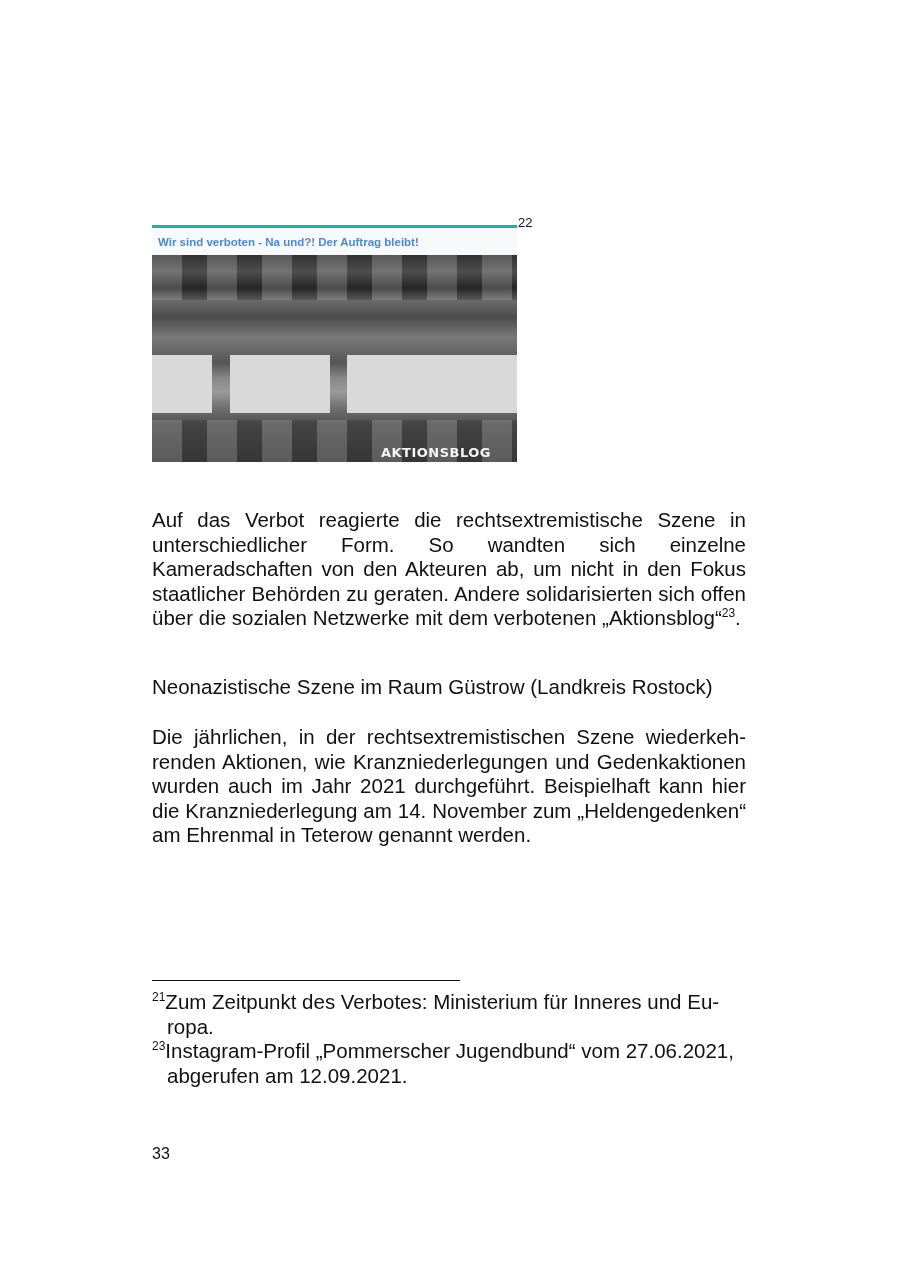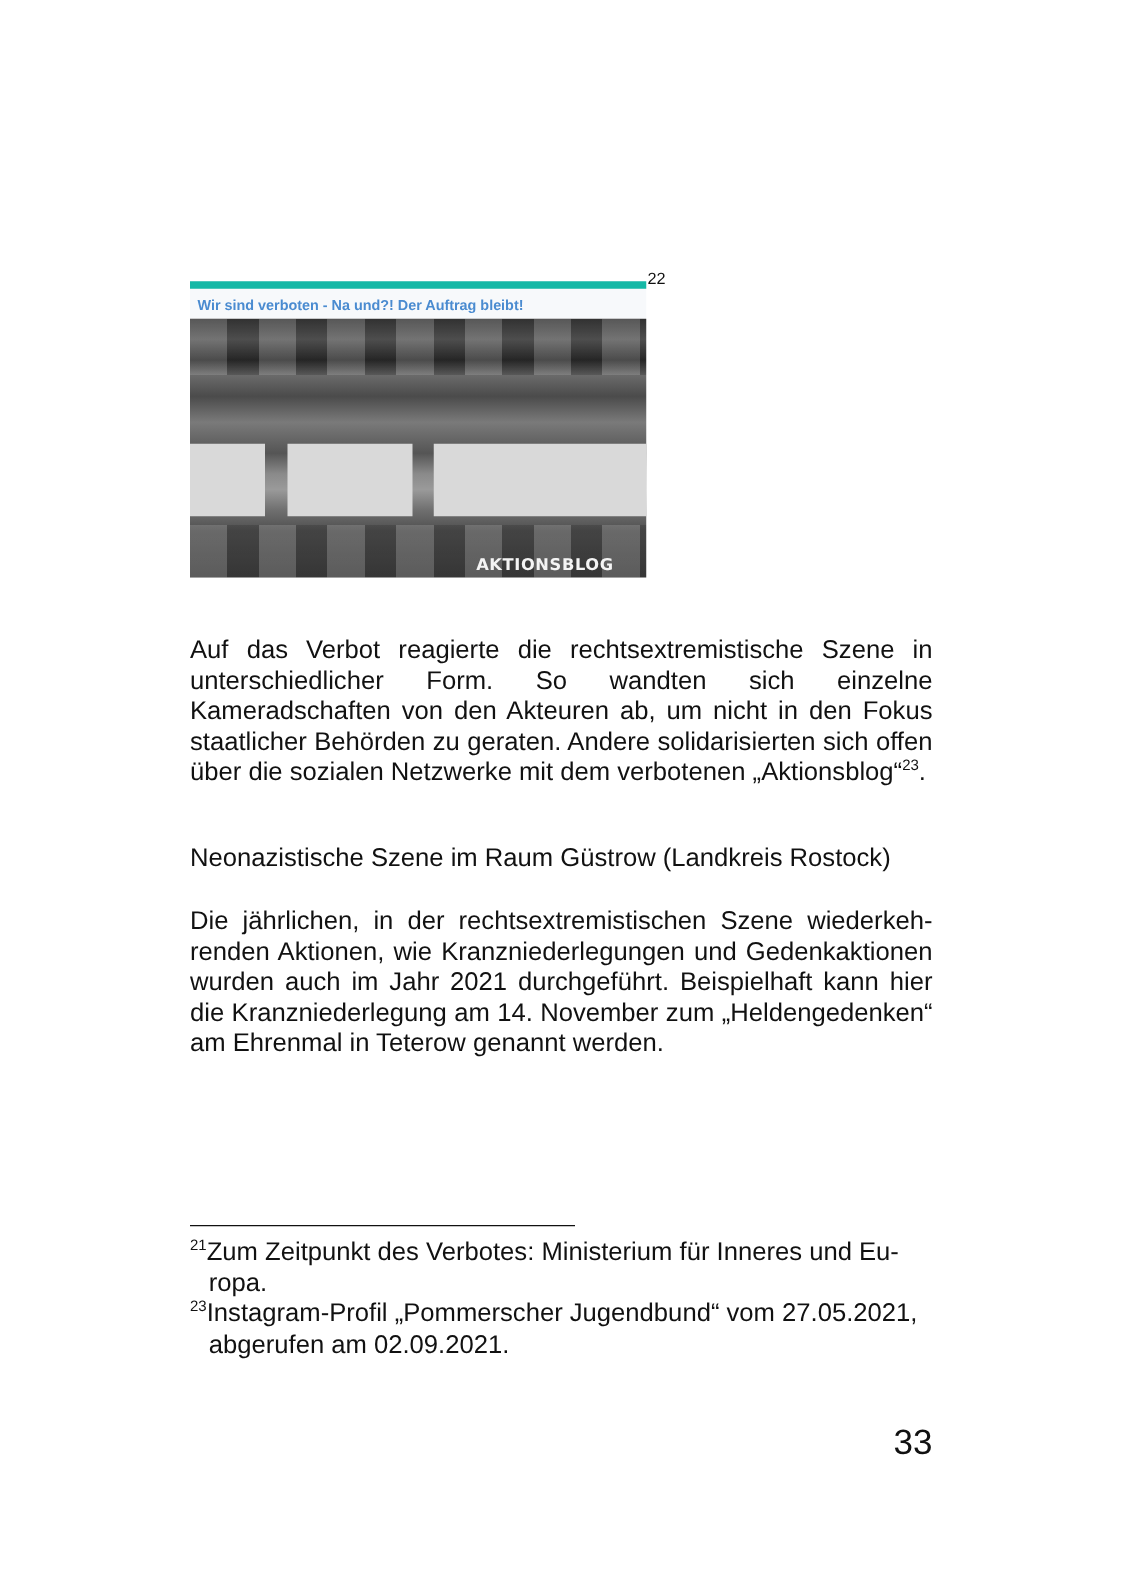--- a/index.html
+++ b/index.html
@@ -51,21 +51,21 @@
       top: 225px;
       width: 365px;
       height: 237px;
     }
     .fig-banner {
       position: absolute;
       left: 0; top: 0;
       width: 365px;
       height: 30px;
       background: #f7f9fb;
-      border-top: 6px solid #14b8a6;
+      border-top: 3px solid #14b8a6;
       box-sizing: border-box;
       color: #4a8bd0;
       font-weight: bold;
       font-size: 11.5px;
       line-height: 28px;
       padding-left: 6px;
       white-space: nowrap;
     }
     .fig-photo {
       position: absolute;
@@ -135,22 +135,22 @@
       margin: 0;
       padding-left: 15px;
       text-indent: -15px;
     }
     .fn sup { font-size: 12px; }
     .page-number {
       position: absolute;
       left: 0;
       top: 1140px;
       width: 594px;
-      text-align: right;
-      font-size: 28px;
+      text-align: left;
+      font-size: 16px;
       line-height: 28px;
     }
   </style>
 </head>
 <body>
 
 <div class="page">
 
 
   <div class="figure">
@@ -169,18 +169,18 @@
   <p class="para" id="p2"><span>Auf das Verbot reagierte die rechtsextremistische Szene in unterschiedlicher Form. So wandten sich einzelne Kameradschaften von den Akteuren ab, um nicht in den Fokus staatlicher Behörden zu geraten. Andere solidarisierten sich offen über die sozialen Netzwerke mit dem verbotenen „Aktionsblog“</span><sup>23</sup><span>.</span></p>
 
   <p class="para" id="heading">Neonazistische Szene im Raum Güstrow (Landkreis Rostock)</p>
 
   <p class="para" id="p3">Die jährlichen, in der rechtsextremistischen Szene wiederkeh­renden Aktionen, wie Kranzniederlegungen und Gedenkaktio­nen wurden auch im Jahr 2021 durchgeführt. Beispielhaft kann hier die Kranzniederlegung am 14. November zum „Heldenge­denken“ am Ehrenmal in Teterow genannt werden.</p>
 
   <div class="footnote-rule"></div>
 
   <div class="footnotes">
     <p class="fn"><sup>21</sup><span>Zum Zeitpunkt des Verbotes: Ministerium für Inneres und Eu­ropa.</span></p>
-    <p class="fn"><sup>23</sup><span>Instagram-Profil „Pommerscher Jugendbund“ vom 27.05.2021, abgerufen am 02.09.2021.</span></p>
+    <p class="fn"><sup>23</sup><span>Instagram-Profil „Pommerscher Jugendbund“ vom 27.06.2021, abgerufen am 12.09.2021.</span></p>
   </div>
 
   <div class="page-number">33</div>
 
 </div>
 
 </body></html>

